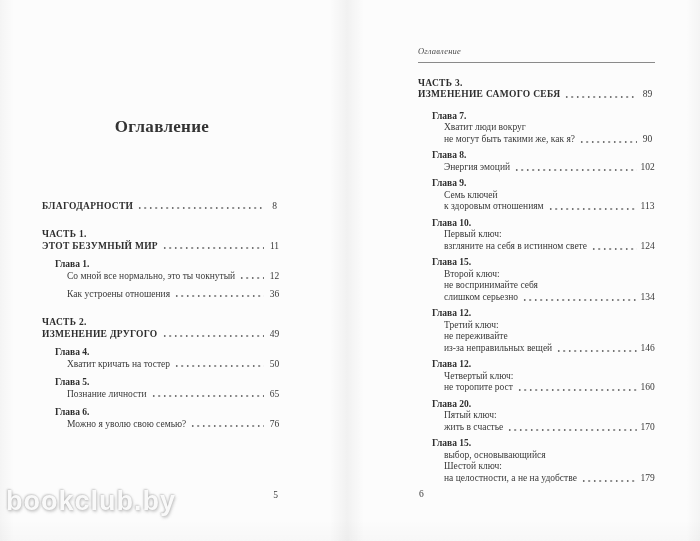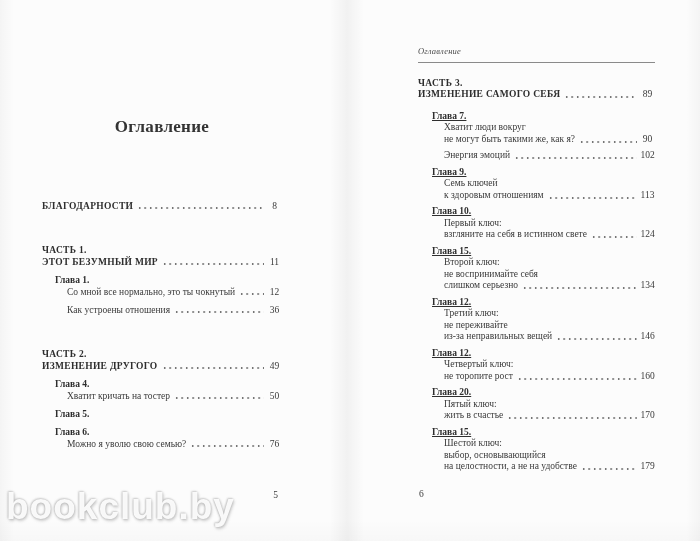--- a/index.html
+++ b/index.html
@@ -31,42 +31,42 @@
     margin-bottom: 64px; letter-spacing: 0.3px;
   }
   .running-header {
     font-style: italic; font-size: 8.5px; color: #4a4a4a;
     border-bottom: 1px solid #8a8a8a;
     padding-bottom: 4px; margin-bottom: 15px;
     letter-spacing: 0.2px;
   }
   .entry { margin-bottom: 6px; }
   .page-right .entry { margin-bottom: 5px; }
-  .entry.part { margin-top: 32px; }
+  .entry.part { margin-top: 16px; }
   .page-right .entry.part { margin-top: 8px; margin-bottom: 10px; }
   .caps { font-weight: bold; color: #2e2e2e; letter-spacing: 0.3px; }
   .chap-head { font-weight: bold; color: #2e2e2e; padding-left: 13px; }
   .line { padding-left: 25px; }
-  .page-right .chap-head { padding-left: 14px; text-decoration: underline; }
+  .page-right .chap-head { padding-left: 14px; }
   .page-right .line { padding-left: 26px; }
   .row { display: flex; align-items: stretch; }
   .row .t { white-space: nowrap; }
   .dots {
     flex: 1 1 auto; min-width: 8px; margin: 0 3px 0 5px;
     background-image: radial-gradient(circle at 1.5px 8px, #6e6e6e 0.8px, rgba(0,0,0,0) 1.15px);
     background-size: 5.5px 12px; background-repeat: repeat-x;
   }
   .pg { min-width: 15px; text-align: center; color: #3a3a3a; }
   .folio { position: absolute; font-size: 9.5px; color: #3a3a3a; }
   .folio-left  { left: 42px; top: 490px; width: 236px; text-align: right; }
   .folio-right { left: 419px; top: 489px; }
   .watermark {
     position: absolute; left: 6px; top: 486px;
     font-family: "Liberation Sans", "DejaVu Sans", sans-serif;
-    font-weight: bold; font-size: 37px; letter-spacing: 1px;
+    font-weight: bold; font-size: 27px; letter-spacing: 1px;
     color: rgba(255,255,255,0.92);
     text-shadow: 0 0 2px rgba(160,160,160,0.75), 1px 2px 3px rgba(150,150,150,0.45), -1px -1px 2px rgba(170,170,170,0.4);
     user-select: none;
   }
 </style>
 </head>
 <body>
 
 <div class="photo-bg"></div>
 <div class="gutter"></div>
@@ -122,20 +122,25 @@
     <div class="chap-head">Глава 4.</div>
     <div class="row line">
       <span class="t">Хватит кричать на тостер</span>
       <span class="dots"></span>
       <span class="pg">50</span>
     </div>
   </div>
 
   <div class="entry">
     <div class="chap-head">Глава 5.</div>
+    <div class="row line">
+      <span class="t">Познание личности</span>
+      <span class="dots"></span>
+      <span class="pg">65</span>
+    </div>
   </div>
 
   <div class="entry">
     <div class="chap-head">Глава 6.</div>
     <div class="row line">
       <span class="t">Можно я уволю свою семью?</span>
       <span class="dots"></span>
       <span class="pg">76</span>
     </div>
   </div>
@@ -157,20 +162,21 @@
     <div class="chap-head">Глава 7.</div>
     <div class="line">Хватит люди вокруг</div>
     <div class="row line">
       <span class="t">не могут быть такими же, как я?</span>
       <span class="dots"></span>
       <span class="pg">90</span>
     </div>
   </div>
 
   <div class="entry">
+    <div class="chap-head">Глава 8.</div>
     <div class="row line">
       <span class="t">Энергия эмоций</span>
       <span class="dots"></span>
       <span class="pg">102</span>
     </div>
   </div>
 
   <div class="entry">
     <div class="chap-head">Глава 9.</div>
     <div class="line">Семь ключей</div>
@@ -228,22 +234,22 @@
     <div class="line">Пятый ключ:</div>
     <div class="row line">
       <span class="t">жить в счастье</span>
       <span class="dots"></span>
       <span class="pg">170</span>
     </div>
   </div>
 
   <div class="entry">
     <div class="chap-head">Глава 15.</div>
+    <div class="line">выбор, основывающийся</div>
     <div class="line">Шестой ключ:</div>
-    <div class="line">выбор, основывающийся</div>
     <div class="row line">
       <span class="t">на целостности, а не на удобстве</span>
       <span class="dots"></span>
       <span class="pg">179</span>
     </div>
   </div>
 </div>
 
 <div class="folio folio-left">5</div>
 <div class="folio folio-right">6</div>

